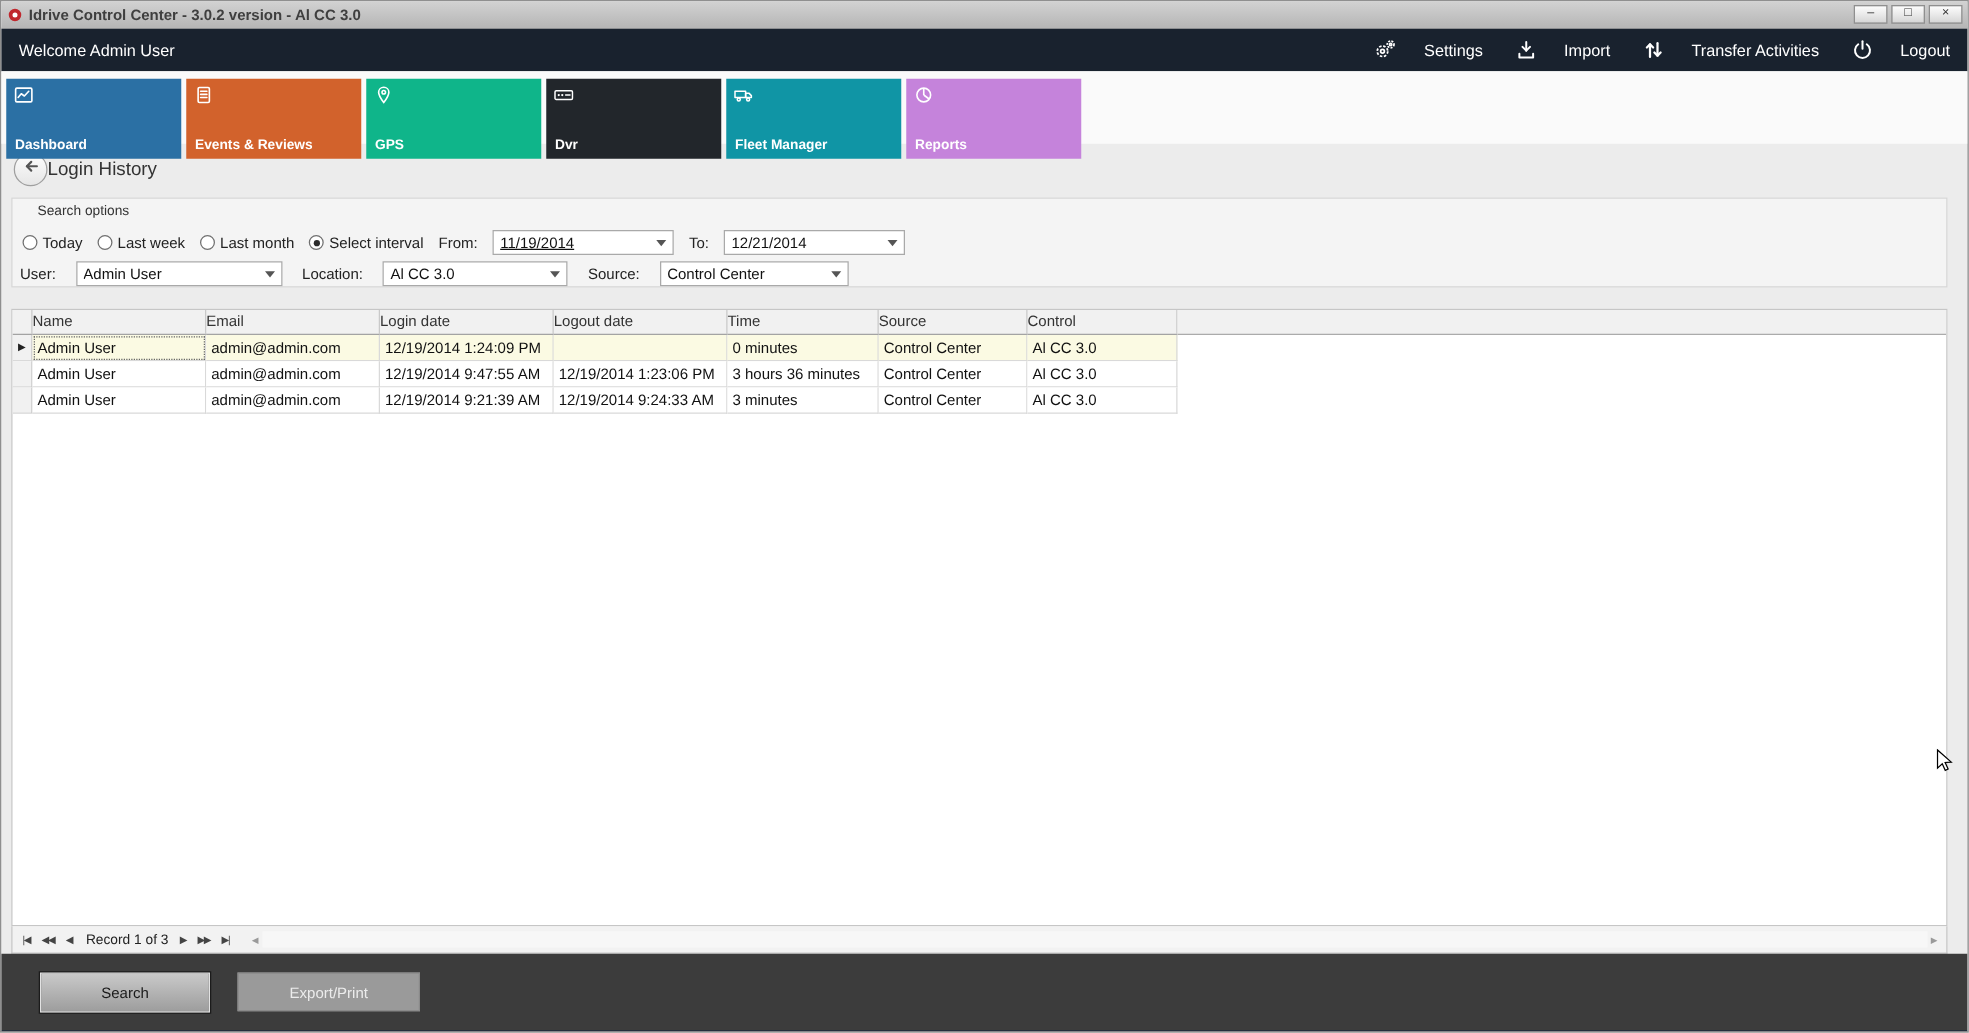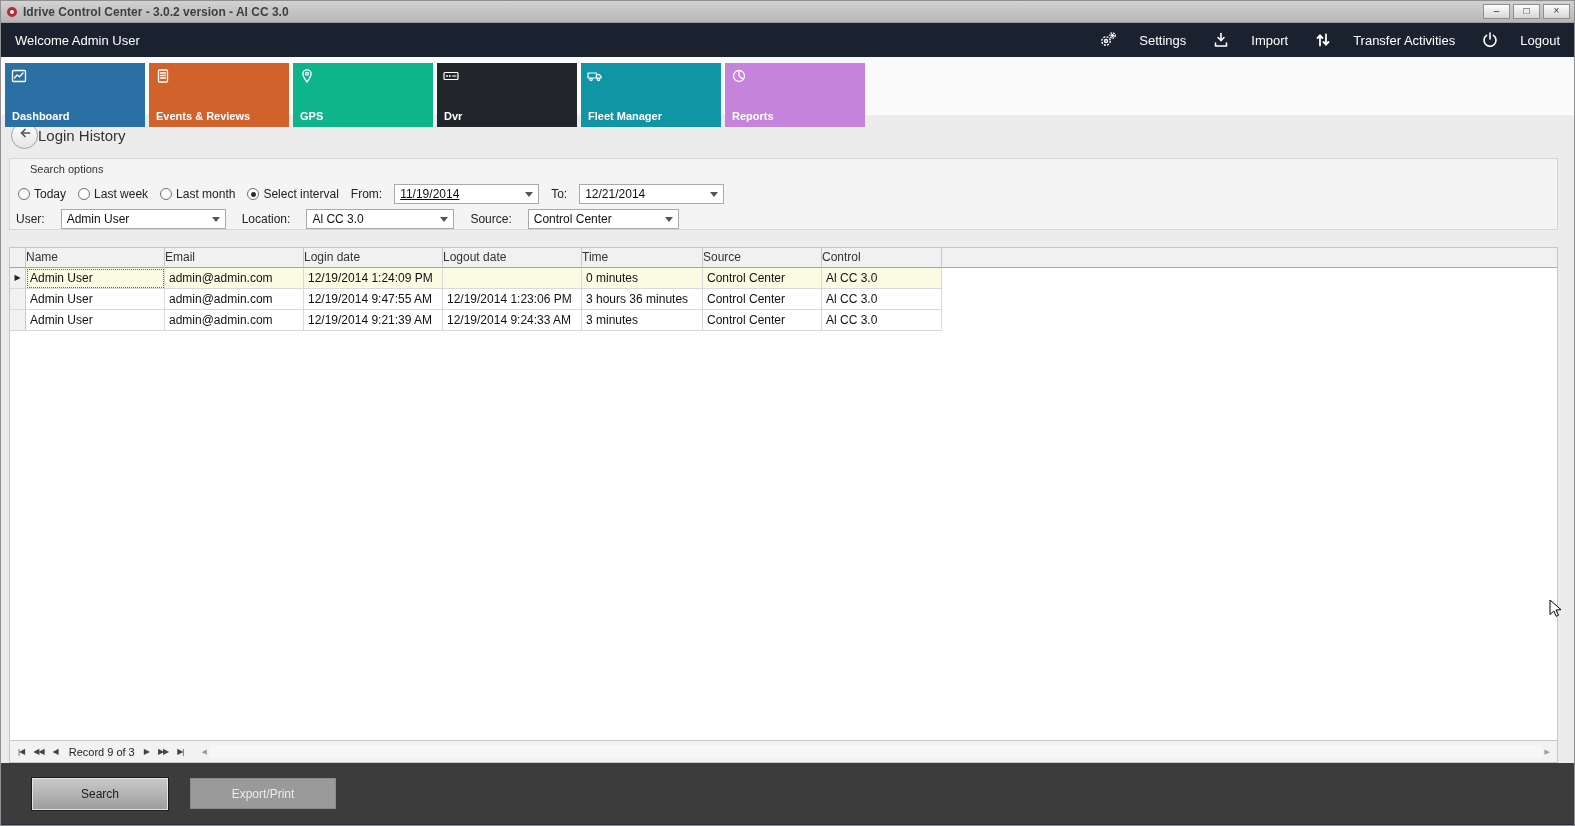--- a/index.html
+++ b/index.html
@@ -308,21 +308,21 @@
       <div class="cell c-time">3 minutes</div>
       <div class="cell c-source">Control Center</div>
       <div class="cell c-loc">Al CC 3.0</div>
     </div>
   </div>
 
   <div class="navbar">
     <span class="navbtn">|◀</span>
     <span class="navbtn">◀◀</span>
     <span class="navbtn">◀</span>
-    <span class="rec-text">Record 9 of 3</span>
+    <span class="rec-text">Record 1 of 3</span>
     <span class="navbtn">▶</span>
     <span class="navbtn">▶▶</span>
     <span class="navbtn">▶|</span>
     <div class="hscroll">
       <span class="scroll-arrow">◀</span>
       <div class="scroll-track"></div>
       <span class="scroll-arrow">▶</span>
     </div>
   </div>
 

